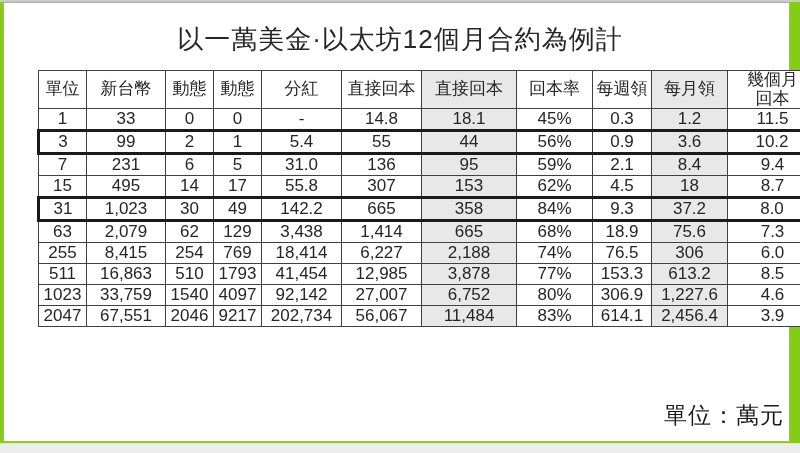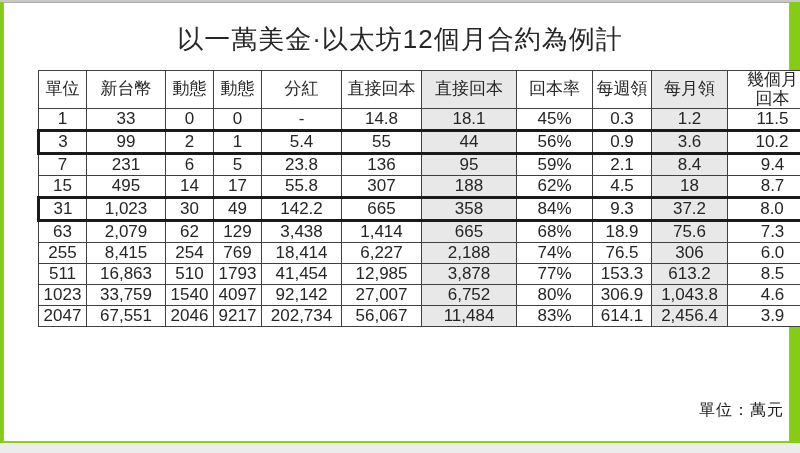--- a/index.html
+++ b/index.html
@@ -51,21 +51,21 @@
   .data-table thead th { height: 38px; white-space: pre-line; line-height: 1.1; }
   .data-table .shaded { background: #e8e8e8; }
   .data-table tr.highlight td {
     border-top: 3px solid #1a1a1a;
     border-bottom: 3px solid #1a1a1a;
   }
   .data-table tr.highlight td:first-child { border-left: 3px solid #1a1a1a; }
   .data-table tr.highlight td:last-child { border-right: 3px solid #c2410c; }
   .unit-note {
     position: absolute; top: 400px; right: 16px;
-    font-size: 16px;
+    font-size: 23px;
     letter-spacing: 1px;
     color: #1a1a1a;
   }
 </style>
 </head>
 <body>
 
 <div class="stage">
   <div class="top-strip"></div>
   <div class="frame"></div>
@@ -127,36 +127,36 @@
           <td>56%</td>
           <td>0.9</td>
           <td class="shaded">3.6</td>
           <td>10.2</td>
         </tr>
         <tr>
           <td>7</td>
           <td>231</td>
           <td>6</td>
           <td>5</td>
-          <td>23.8</td>
+          <td>31.0</td>
           <td>136</td>
           <td class="shaded">95</td>
           <td>59%</td>
           <td>2.1</td>
           <td class="shaded">8.4</td>
           <td>9.4</td>
         </tr>
         <tr>
           <td>15</td>
           <td>495</td>
           <td>14</td>
           <td>17</td>
           <td>55.8</td>
           <td>307</td>
-          <td class="shaded">188</td>
+          <td class="shaded">153</td>
           <td>62%</td>
           <td>4.5</td>
           <td class="shaded">18</td>
           <td>8.7</td>
         </tr>
         <tr class="highlight">
           <td>31</td>
           <td>1,023</td>
           <td>30</td>
           <td>49</td>
@@ -210,21 +210,21 @@
         <tr>
           <td>1023</td>
           <td>33,759</td>
           <td>1540</td>
           <td>4097</td>
           <td>92,142</td>
           <td>27,007</td>
           <td class="shaded">6,752</td>
           <td>80%</td>
           <td>306.9</td>
-          <td class="shaded">1,043.8</td>
+          <td class="shaded">1,227.6</td>
           <td>4.6</td>
         </tr>
         <tr>
           <td>2047</td>
           <td>67,551</td>
           <td>2046</td>
           <td>9217</td>
           <td>202,734</td>
           <td>56,067</td>
           <td class="shaded">11,484</td>

